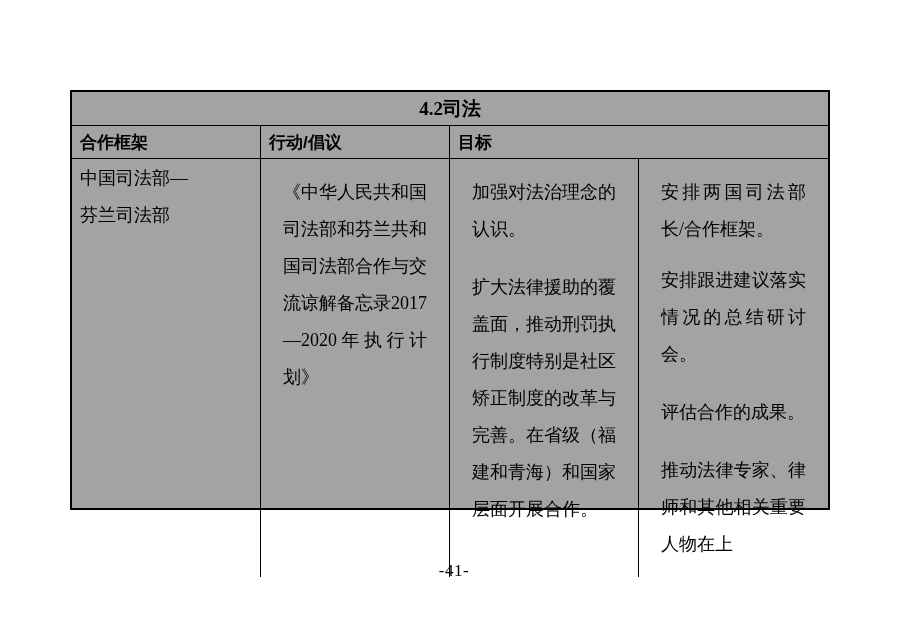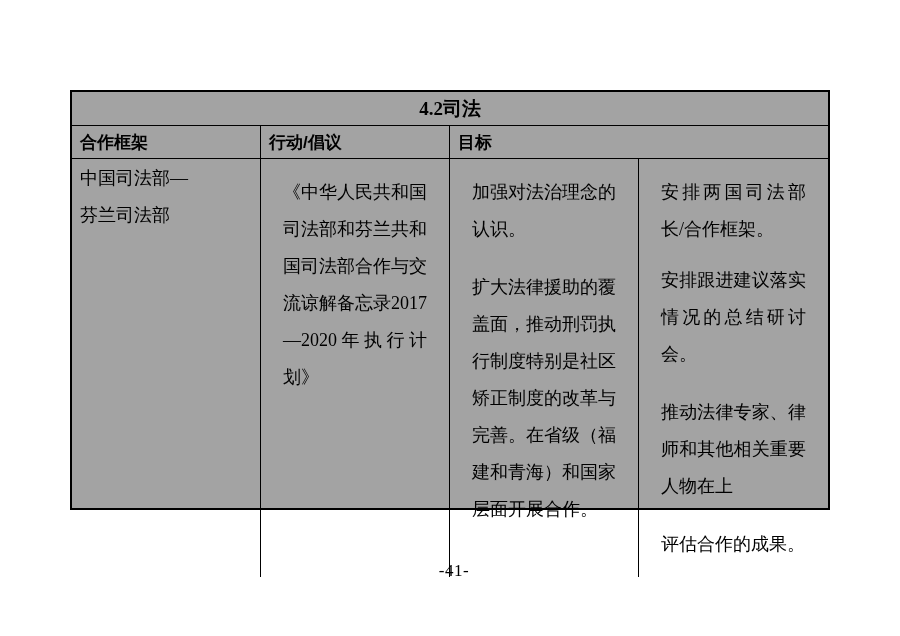--- a/index.html
+++ b/index.html
@@ -123,22 +123,22 @@
       </div>
 
       <div class="body-cell">
         <p>加强对法治理念的认识。</p>
         <p class="gap-before">扩大法律援助的覆盖面，推动刑罚执行制度特别是社区矫正制度的改革与完善。在省级（福建和青海）和国家层面开展合作。</p>
       </div>
 
       <div class="body-cell">
         <p>安排两国司法部长/合作框架。</p>
         <p>安排跟进建议落实情况的总结研讨会。</p>
+        <p class="gap-before">评估合作的成果。</p>
         <p class="gap-before">推动法律专家、律师和其他相关重要人物在上</p>
-        <p class="gap-before">评估合作的成果。</p>
       </div>
 
     </div>
   </div>
 
   <div class="page-number">-41-</div>
 
 </div>
 
 </body></html>

